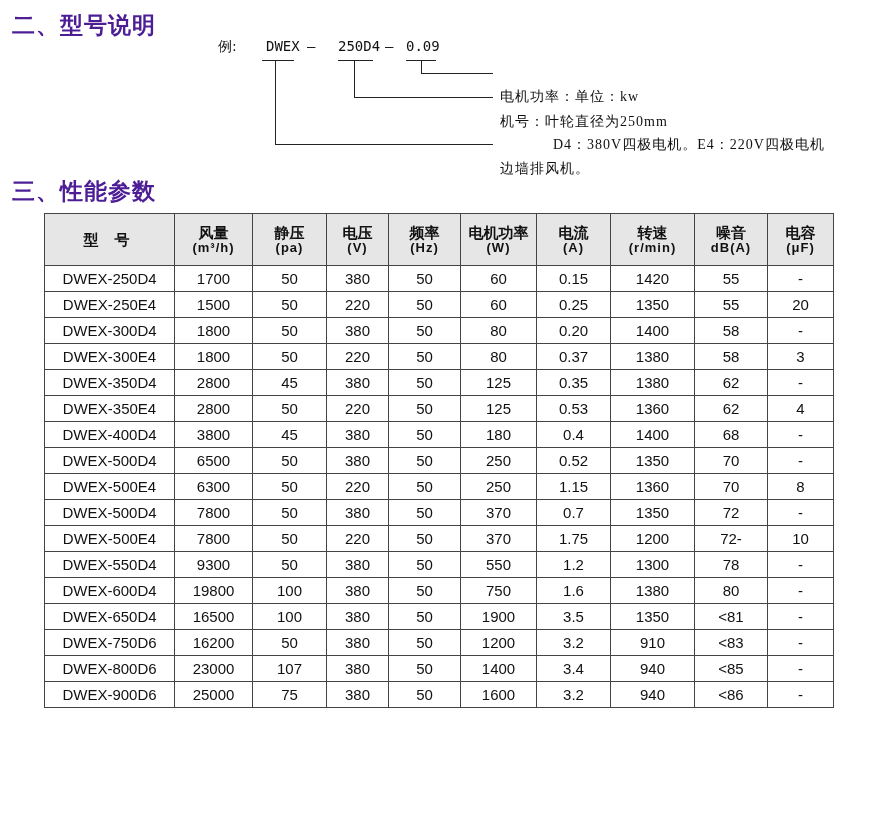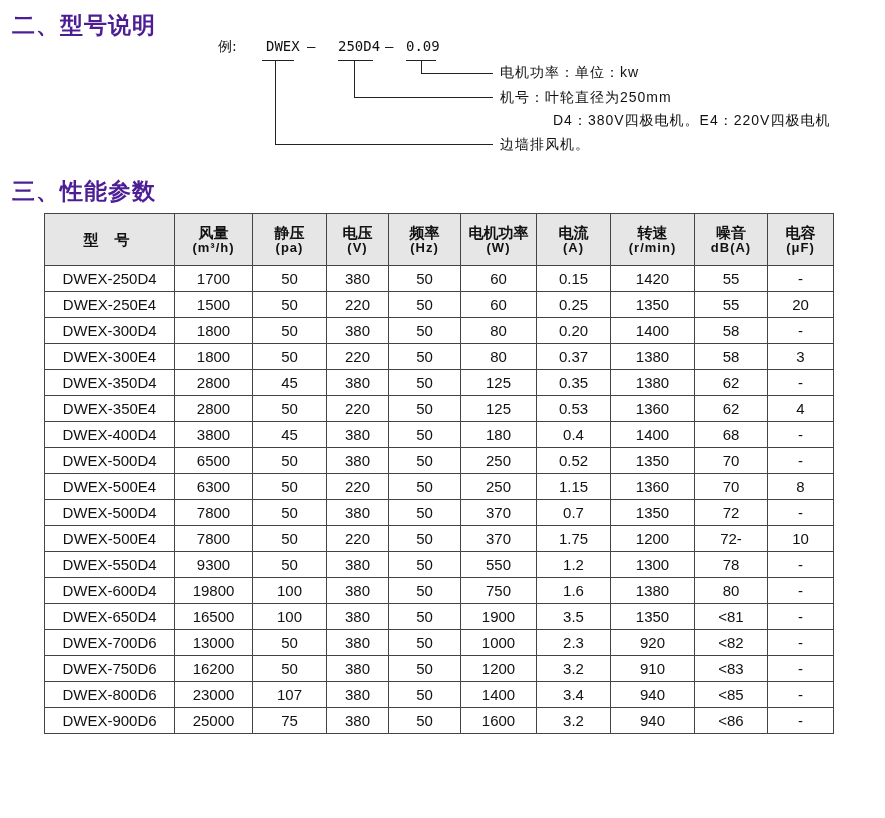--- a/index.html
+++ b/index.html
@@ -2,21 +2,21 @@
 <html><head>
 <meta charset="utf-8">
 <style>
   html, body { margin:0; padding:0; background:#ffffff; }
   body { width:885px; height:818px; position:relative; overflow:hidden; color:#111; font-family:"DejaVu Sans", sans-serif; }
   .sec-title { position:absolute; left:12px; font-size:23px; font-weight:bold; letter-spacing:1px; color:#4c1d95; }
   #t2 { top:10px; }
   #t3 { top:176px; }
   .mono { font-family:"DejaVu Sans Mono","Liberation Mono", monospace; }
   .ex { position:absolute; top:38px; font-size:14px; }
-  .note { position:absolute; font-size:14px; font-family:Liberation Sans, sans-serif; letter-spacing:1px; white-space:nowrap; }
+  .note { position:absolute; font-size:14px; font-family:Liberation Serif, serif; letter-spacing:1px; white-space:nowrap;margin-top:24px; }
   .line { position:absolute; background:#222; }
   table { position:absolute; left:44px; top:213px; border-collapse:collapse; font-family:"Liberation Sans", sans-serif; }
   th, td { border:1px solid #444; text-align:center; padding:0; }
   th { background:#e6e6e6; height:51px; font-size:15px; font-weight:bold; line-height:15px; }
   th .unit { display:block; font-size:13px; font-weight:bold; letter-spacing:1px; }
   td { height:25px; font-size:15px; }
 </style>
 </head>
 <body>
 
@@ -238,32 +238,20 @@
         <td>100</td>
         <td>380</td>
         <td>50</td>
         <td>1900</td>
         <td>3.5</td>
         <td>1350</td>
         <td>&lt;81</td>
         <td>-</td>
       </tr>
       <tr>
-        <td>DWEX-700D6</td>
-        <td>13000</td>
-        <td>50</td>
-        <td>380</td>
-        <td>50</td>
-        <td>1000</td>
-        <td>2.3</td>
-        <td>920</td>
-        <td>&lt;82</td>
-        <td>-</td>
-      </tr>
-      <tr>
         <td>DWEX-750D6</td>
         <td>16200</td>
         <td>50</td>
         <td>380</td>
         <td>50</td>
         <td>1200</td>
         <td>3.2</td>
         <td>910</td>
         <td>&lt;83</td>
         <td>-</td>

